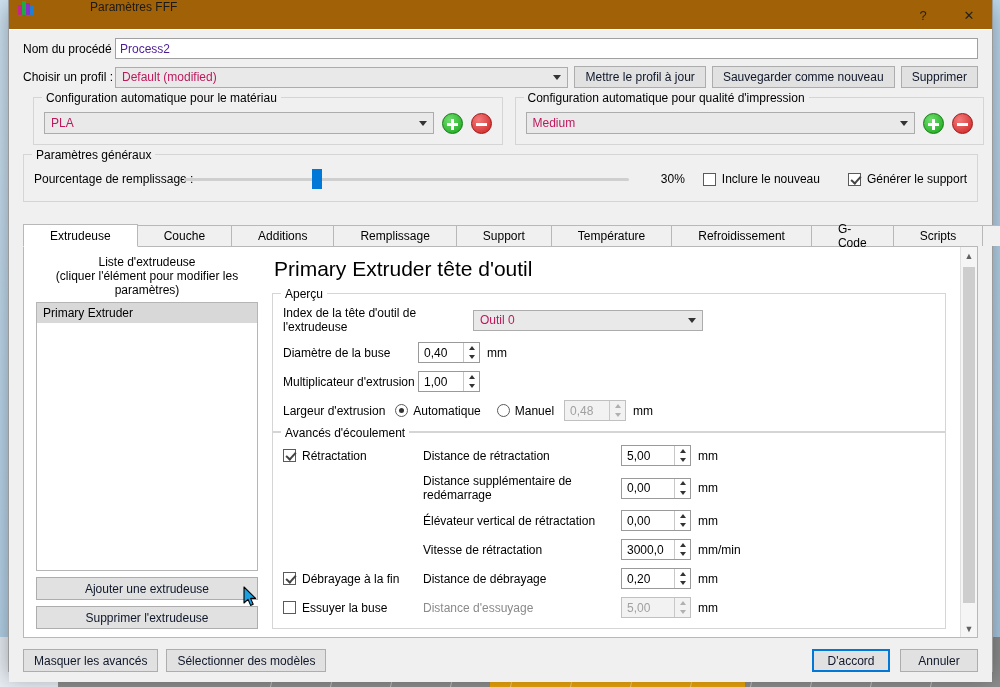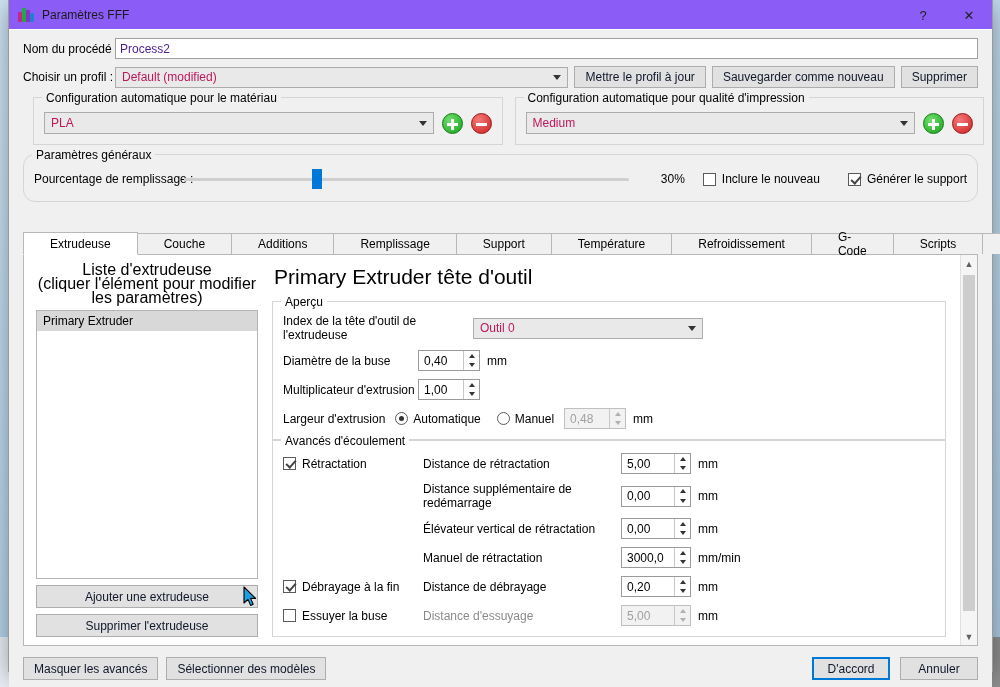--- a/index.html
+++ b/index.html
@@ -48,24 +48,25 @@
     background: #ffffff;
     border: 1px solid #9a9a9a;
     border-top: none;
     box-shadow: 0 6px 22px rgba(0,0,0,0.35);
     display: flex; flex-direction: column;
   }
 
   
   #titlebar {
     height: 30px; min-height: 30px;
-    background: #8b5cf6;
-    display: flex; align-items: center;
+    background: #a16207;
+    display: flex; 
     position: relative;
     border-bottom: 1px solid #ffffff;
+    gap: 48px;
   }
   #app-icon {
     width: 16px; height: 16px; margin-left: 9px; margin-right: 8px;
     position: relative;
   }
   #app-icon i {
     position: absolute; bottom: 1px; width: 4px; border-radius: 1px; display: block;
   }
   #app-icon i:nth-child(1){ left:0px;  height:10px; background:#c6268c; }
   #app-icon i:nth-child(2){ left:4px;  height:14px; background:#20a93f; }
@@ -150,21 +151,21 @@
   .circ-btn.add { background: radial-gradient(circle at 35% 30%, #6ddf6d, #18a218); border: 1px solid #0e7a0e; }
   .circ-btn.rem { background: radial-gradient(circle at 35% 30%, #f47a7a, #cc1f1f); border: 1px solid #9c1414; }
   .circ-btn .plus-h, .circ-btn .plus-v, .circ-btn .minus {
     position: absolute; background: #fff;
   }
   .circ-btn .plus-h { left: 4px; top: 9px; width: 11px; height: 3px; }
   .circ-btn .plus-v { left: 8px; top: 5px; width: 3px; height: 11px; }
   .circ-btn .minus  { left: 4px; top: 9px; width: 11px; height: 3px; }
 
   
-  #general-box { margin: 9px 14px 16px 14px; padding: 14px 10px 12px 10px; border-radius: 12px; }
+  #general-box { margin: 9px 14px 8px 14px; padding: 14px 10px 12px 10px; }
   #infill-row { display: flex; align-items: center; }
   #infill-row .field-label { width: 150px; }
   .slider {
     flex: 1; position: relative; height: 20px; display: flex; align-items: center;
   }
   .slider .track {
     position: absolute; left: 0; right: 0; top: 9px; height: 3px;
     background: #cfcfcf; border-radius: 2px;
   }
   .slider .handle {
@@ -207,21 +208,21 @@
     border-bottom: 1px solid #ffffff; z-index: 2;
     margin-bottom: -1px;
   }
   #tabpanel {
     flex: 1; background: #fff;
     border: 1px solid #b8b8b8; border-top: none;
     display: flex; min-height: 0;
     position: relative;
   }
   #left-pane { width: 240px; padding: 8px 6px 8px 12px; display: flex; flex-direction: column; }
-  #list-caption { text-align: center; font-size: 16px; line-height: 14px; margin-bottom: 5px; }
+  #list-caption { text-align: center; font-size: 12px; line-height: 14px; margin-bottom: 5px; }
   #extruder-list {
     flex: 1; border: 1px solid #b5b5b5; background: #fff; overflow: hidden;
   }
   .list-item-sel {
     background: #d8d8d8; padding: 3px 6px; font-size: 12px; color: #000; cursor: default;
   }
   #left-pane .btn { width: 100%; margin-top: 6px; height: 23px; }
 
   #right-pane { flex: 1; padding: 8px 14px 8px 8px; min-width: 0; overflow: hidden; }
   #pane-title { font-size: 21px; font-weight: normal; margin: 2px 0 12px 2px; }
@@ -545,21 +546,21 @@
                   <span class="arrows">
                       <span class="up"></span>
                       <span class="dn"></span>
                     </span>
                 </span>
                 <span class="unit">mm</span>
               </div>
 
               <div class="frow">
                 <span style="width:140px"></span>
-                <span class="flabel" style="width:198px">Manuel de rétractation</span>
+                <span class="flabel" style="width:198px">Vitesse de rétractation</span>
                 <span class="spin" style="width:70px">
                   <span>3000,0</span>
                   <span class="arrows">
                       <span class="up"></span>
                       <span class="dn"></span>
                     </span>
                 </span>
                 <span class="unit">mm/min</span>
               </div>
 

